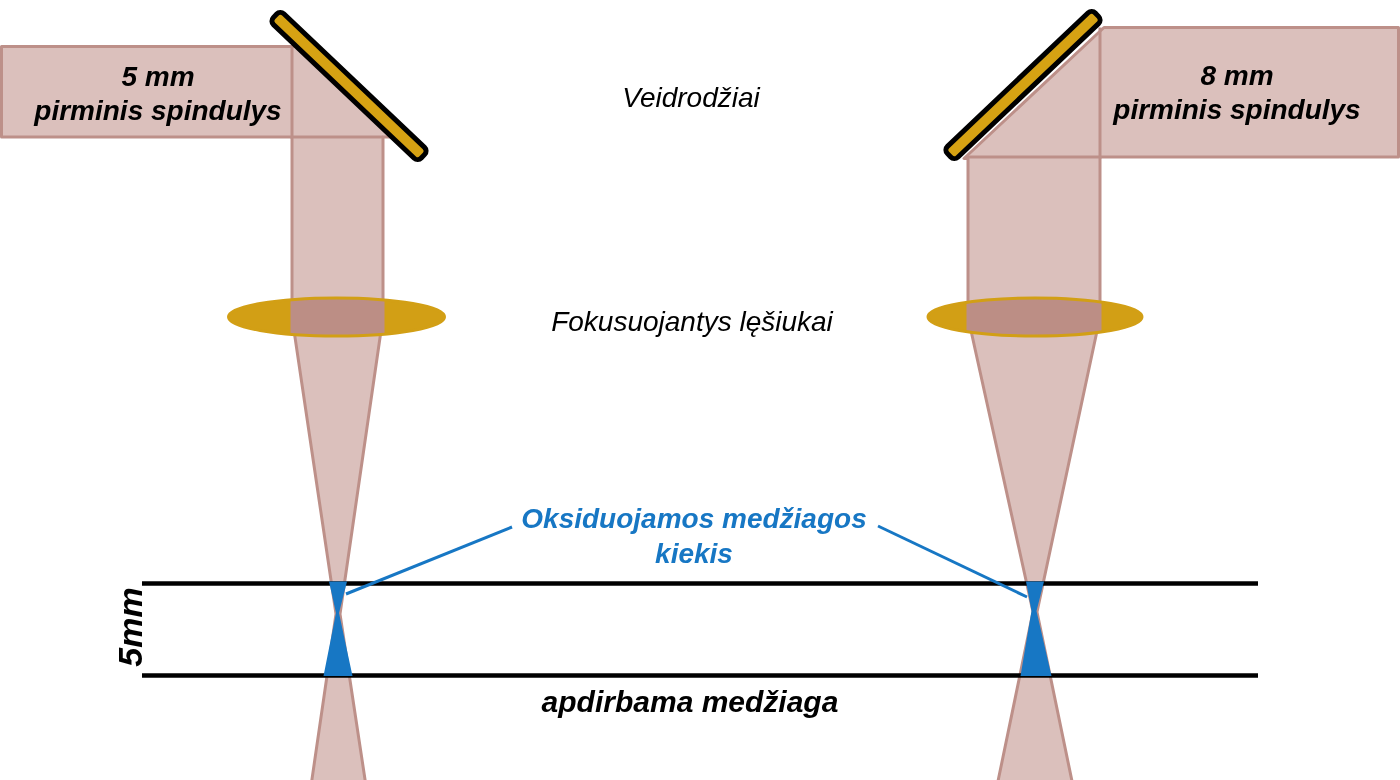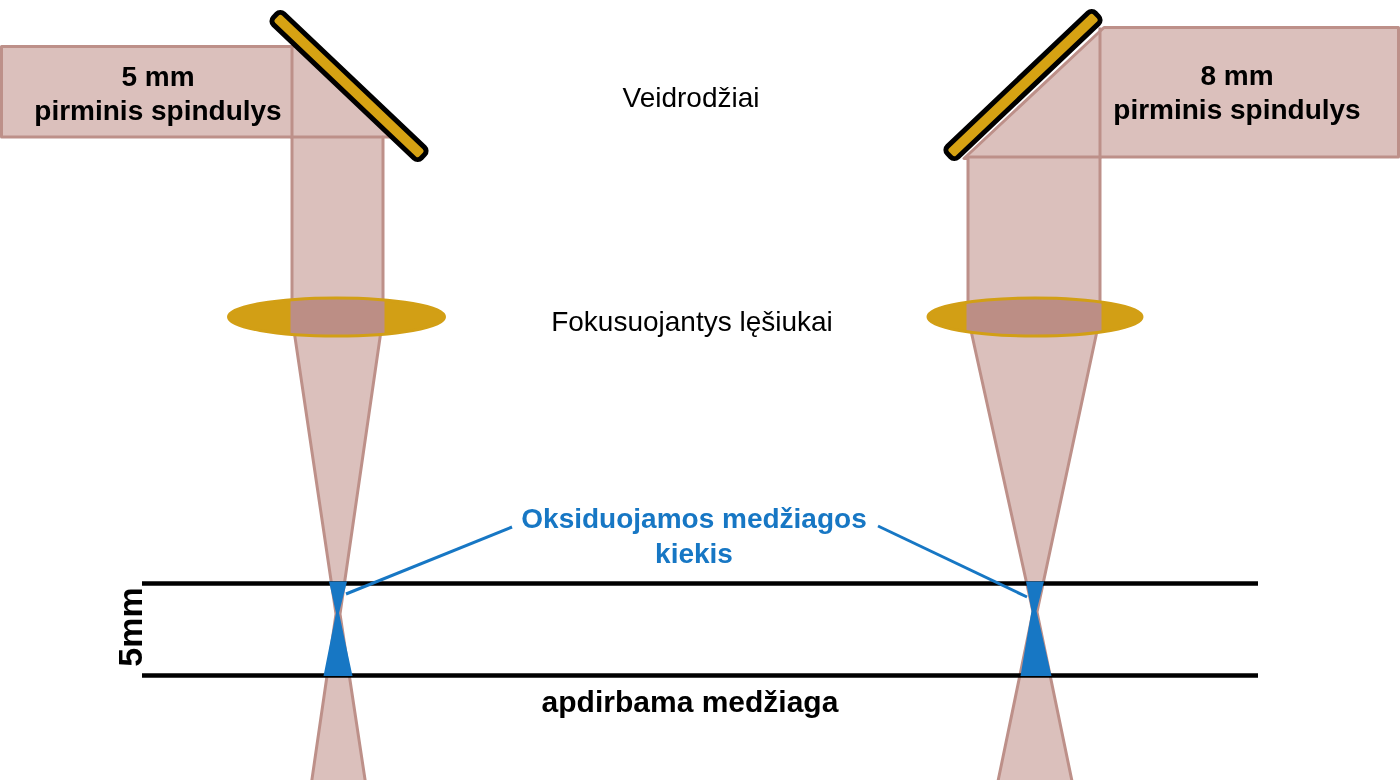--- a/index.html
+++ b/index.html
@@ -1,17 +1,17 @@
 <!DOCTYPE html>
 <html><head>
 <meta charset="utf-8">
 <style>
   html,body{margin:0;padding:0;background:#ffffff;}
   .stage{position:relative;width:1400px;height:780px;background:#ffffff;overflow:hidden;
-         font-family:"Liberation Sans",sans-serif;}
+         font-family:"Liberation Sans",sans-serif;font-style:italic;}
   svg{position:absolute;left:0;top:0;display:block;}
   .beam-shape{stroke:#bd9089;stroke-width:3;stroke-linejoin:round;}
   .beam-inner{stroke:#bd9089;stroke-width:3;fill:none;}
   .mirror-bar{stroke:#000000;stroke-width:5;stroke-linejoin:round;}
   .lens-outline{stroke-width:3;}
   .material-line{stroke-width:4.5;}
   .pointer-line{stroke-width:3;fill:none;}
   text{font-family:"Liberation Sans",sans-serif;}
   .lbl{font-size:28px;}
   .lbl-bold{font-size:28px;font-weight:bold;}

